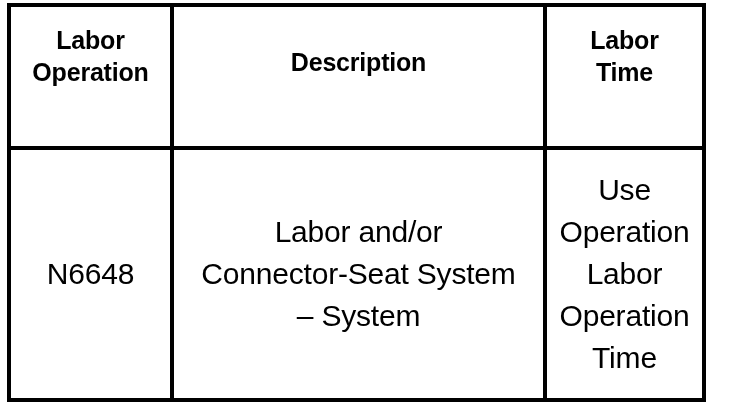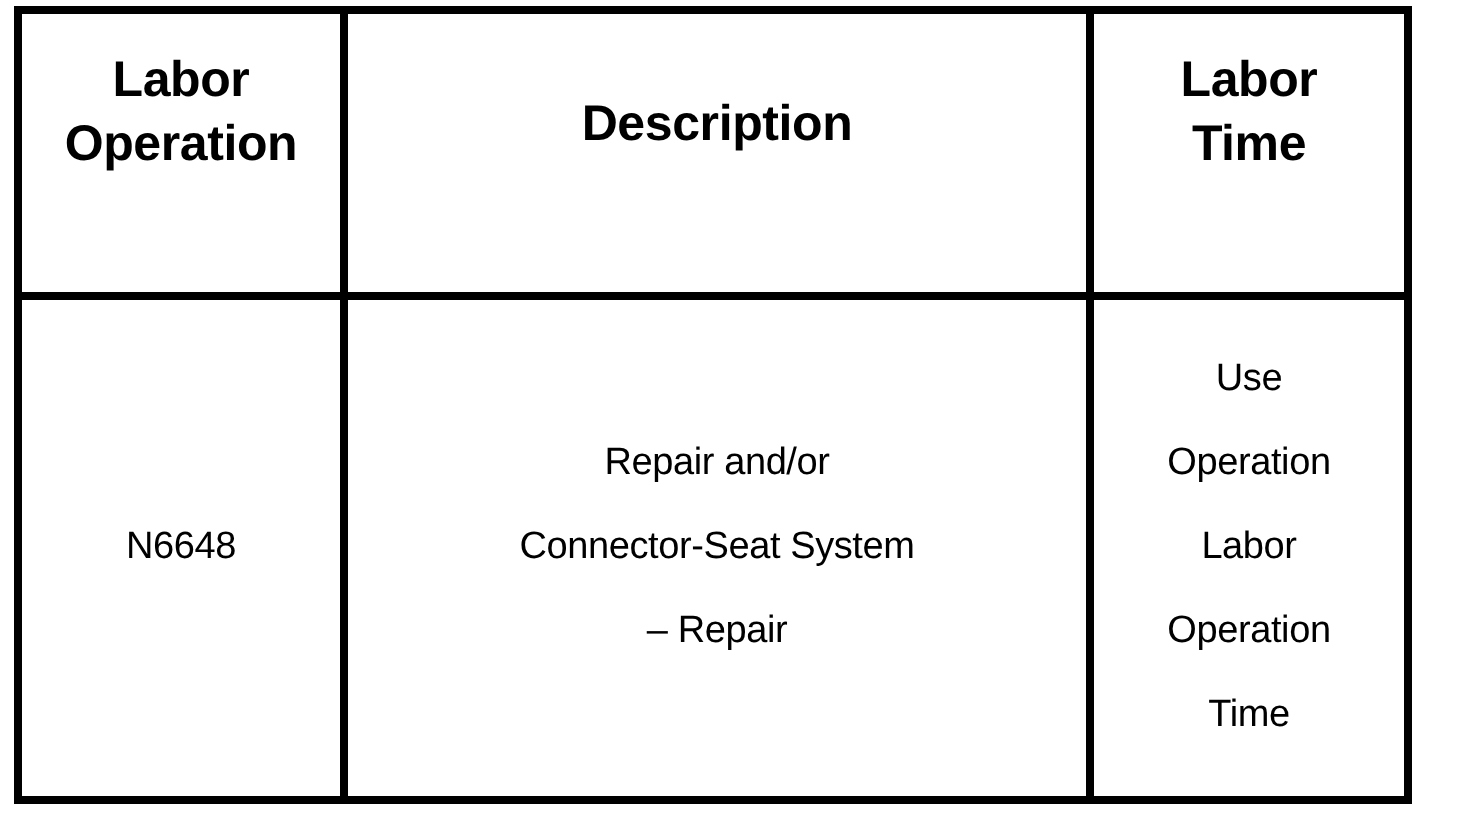--- a/index.html
+++ b/index.html
@@ -57,21 +57,21 @@
     letter-spacing: -0.2px;
   }
   .th-inner { padding-top: 17px; }
   .th-inner.single { padding-top: 39px; }
 
   
   .labor-table tbody tr { height: 252px; }
   .labor-table td {
     vertical-align: middle;
     font-weight: normal;
-    font-size: 19px;
+    font-size: 30px;
     line-height: 42px;
     letter-spacing: -0.2px;
   }
 
   .cell-op   { }
   .cell-desc { }
   .cell-time { }
 
   .line { display: block; white-space: nowrap; }
 </style>
@@ -108,23 +108,23 @@
         </th>
       </tr>
     </thead>
 
     <tbody>
       <tr>
         <td class="cell-op">
           <span class="line">N6648</span>
         </td>
         <td class="cell-desc">
-          <span class="line">Repair and/or</span>
+          <span class="line">Labor and/or</span>
           <span class="line">Connector-Seat System</span>
-          <span class="line">– Repair</span>
+          <span class="line">– System</span>
         </td>
         <td class="cell-time">
           <span class="line">Use</span>
           <span class="line">Operation</span>
           <span class="line">Labor</span>
           <span class="line">Operation</span>
           <span class="line">Time</span>
         </td>
       </tr>
     </tbody>

